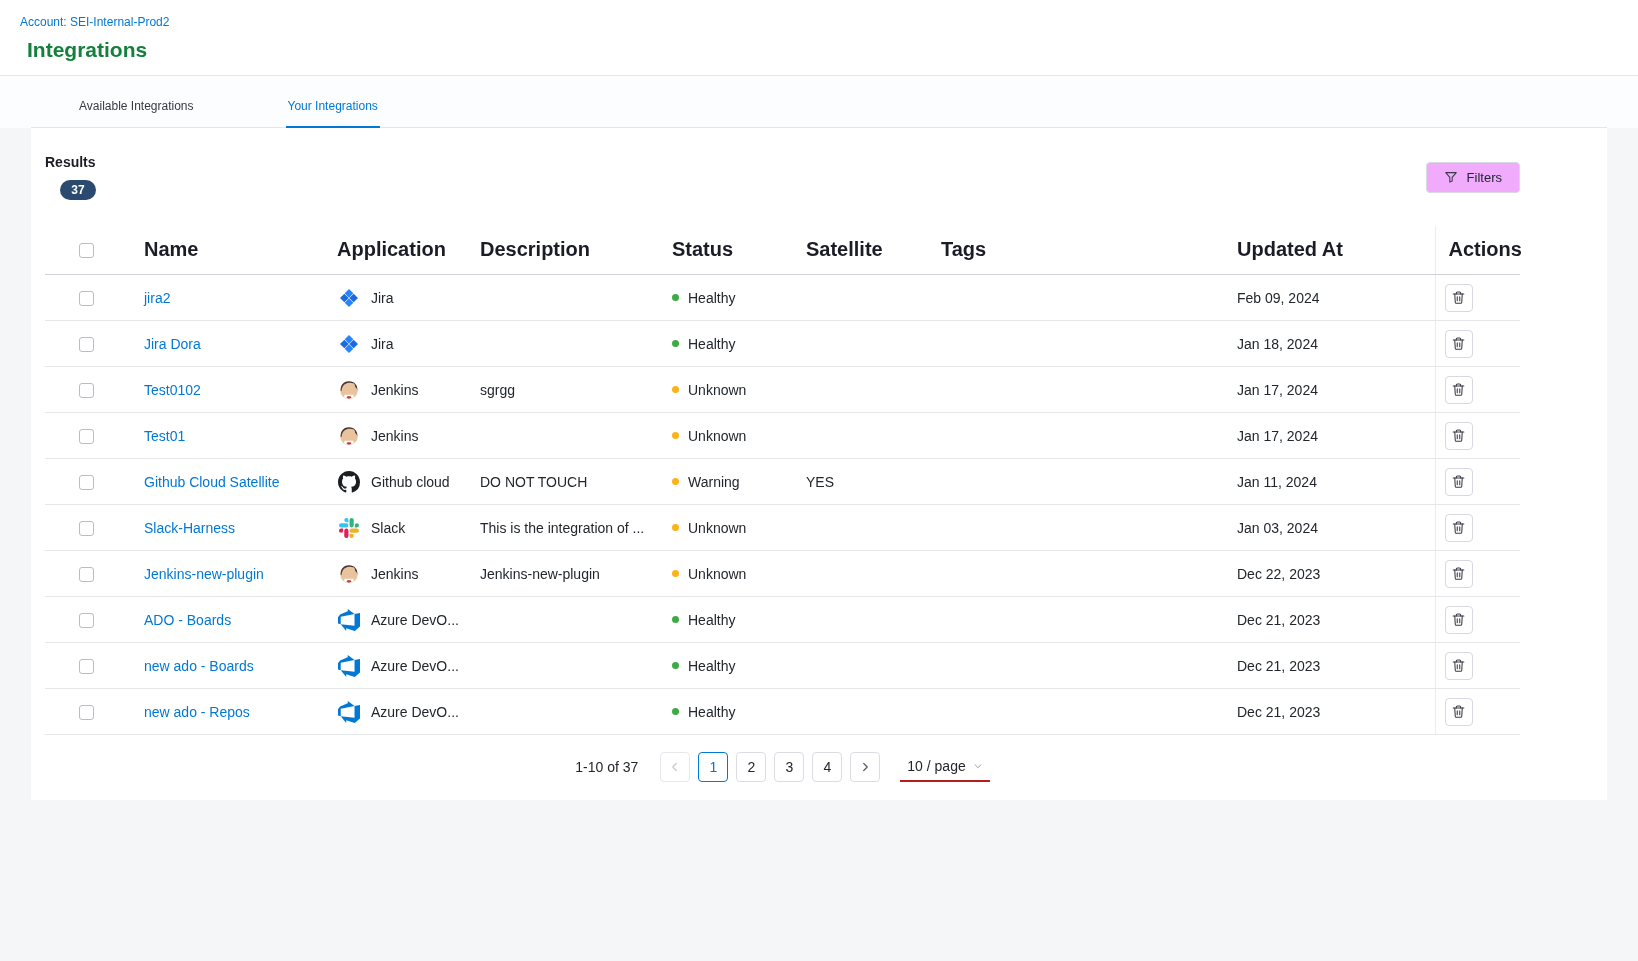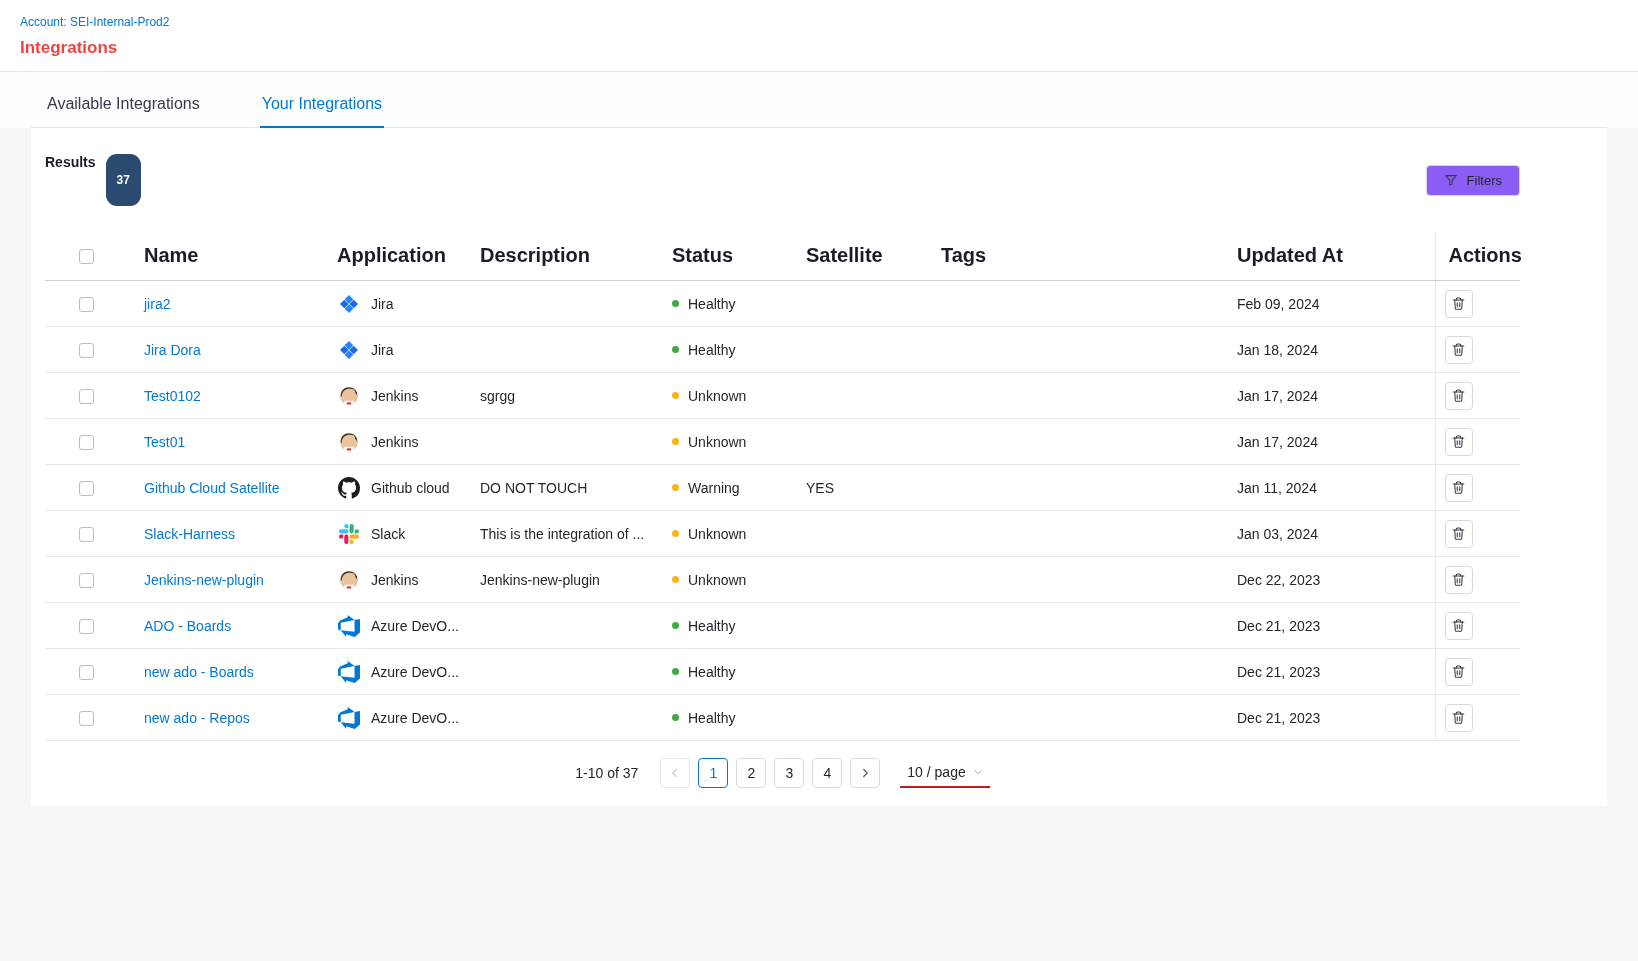--- a/index.html
+++ b/index.html
@@ -8,40 +8,40 @@
     font-family: "Liberation Sans", sans-serif;
     background: #f4f6f8;
     color: #22272d;
     font-size: 14px;
   }
   .page { width: 1638px; height: 961px; background: #f4f6f8; overflow: hidden; }
 
   
   .topbar { background: #fff; padding: 13px 20px 13px; border-bottom: 1px solid #e6e7ea; }
   .account-link { color: #0278d5; font-size: 12px; font-weight: 500; text-decoration: none; display: inline-block; cursor: pointer; }
-  .page-title { margin: 9px 0 0; font-size: 17px; font-weight: 700; color: #ef4444; }
+  .page-title { margin: 9px 7px 0; font-size: 21px; font-weight: 700; color: #15803d; }
 
   
   .subnav { background: #fcfdfe; padding: 13px 31px 0; }
   .tabs { display: flex; gap: 58px; border-bottom: 1px solid #e4e6e9; padding-left: 14px; }
-  .tab { padding: 10px 2px 13px; font-size: 16px; color: #383946; cursor: pointer; white-space: nowrap; }
+  .tab { padding: 10px 2px 13px; font-size: 12px; color: #383946; cursor: pointer; white-space: nowrap; margin-left: 32px; }
   .tab.active { color: #0278d5; font-weight: 500; border-bottom: 2px solid #0278d5; margin-bottom: -1px; }
 
   
   .card { margin: 0 31px; background: #fff; padding: 26px 14px 18px; min-height: 648px; }
 
   .toolbar { display: flex; align-items: center; justify-content: space-between; width: 1475px; margin-bottom: 26px; }
-  .results { display: flex; align-items: flex-start; gap: 10px; font-size: 14px; font-weight: 700; color: #1c1c28; }
-  .badge { background: #2b4a6f; color: #fff; font-size: 12px; font-weight: 600; padding: 19px 11px; border-radius: 11px; line-height: 14px; }
+  .results { display: flex; align-items: flex-end; gap: 10px; font-size: 14px; font-weight: 700; color: #1c1c28; flex-direction: column; }
+  .badge { background: #2b4a6f; color: #fff; font-size: 12px; font-weight: 600; padding: 3px 11px; border-radius: 11px; line-height: 14px; }
   .toolbar-right { display: flex; align-items: center; gap: 20px; }
   .search { position: relative; width: 216px; }
   .search input { width: 100%; border: none; border-bottom: 1px solid #caccd1; padding: 6px 26px 7px 2px; font-size: 14px; outline: none; background: transparent; color: #22272d; font-family: inherit; }
   .search input::placeholder { color: #9b9daa; }
   .search .search-icon { position: absolute; right: 4px; top: 7px; line-height: 0; }
-  .filters-btn { display: flex; align-items: center; gap: 9px; background: #8b5cf6; border: 1px solid #d8d9e0; border-radius: 4px; height: 31px; padding: 0 17px; font-size: 13px; color: #22272d; cursor: pointer; font-family: inherit; }
+  .filters-btn { display: flex; align-items: center; gap: 9px; background: #f0abfc; border: 1px solid #d8d9e0; border-radius: 4px; height: 31px; padding: 0 17px; font-size: 13px; color: #22272d; cursor: pointer; font-family: inherit; }
   .filters-btn .f-icon { line-height: 0; }
 
   
   table { border-collapse: collapse; table-layout: fixed; width: 1475px; }
   th { font-size: 20px; font-weight: 700; text-align: left; padding: 12px 8px 13px 0; color: #1c1c28; border-bottom: 1px solid #cfd1d6; }
   td { font-size: 14px; padding: 0 8px 0 0; height: 46px; border-bottom: 1px solid #e6e7ea; color: #22272d; vertical-align: middle; }
   th.col-check   { width: 99px; }
   th.col-name    { width: 193px; }
   th.col-app     { width: 143px; }
   th.col-desc    { width: 192px; }

